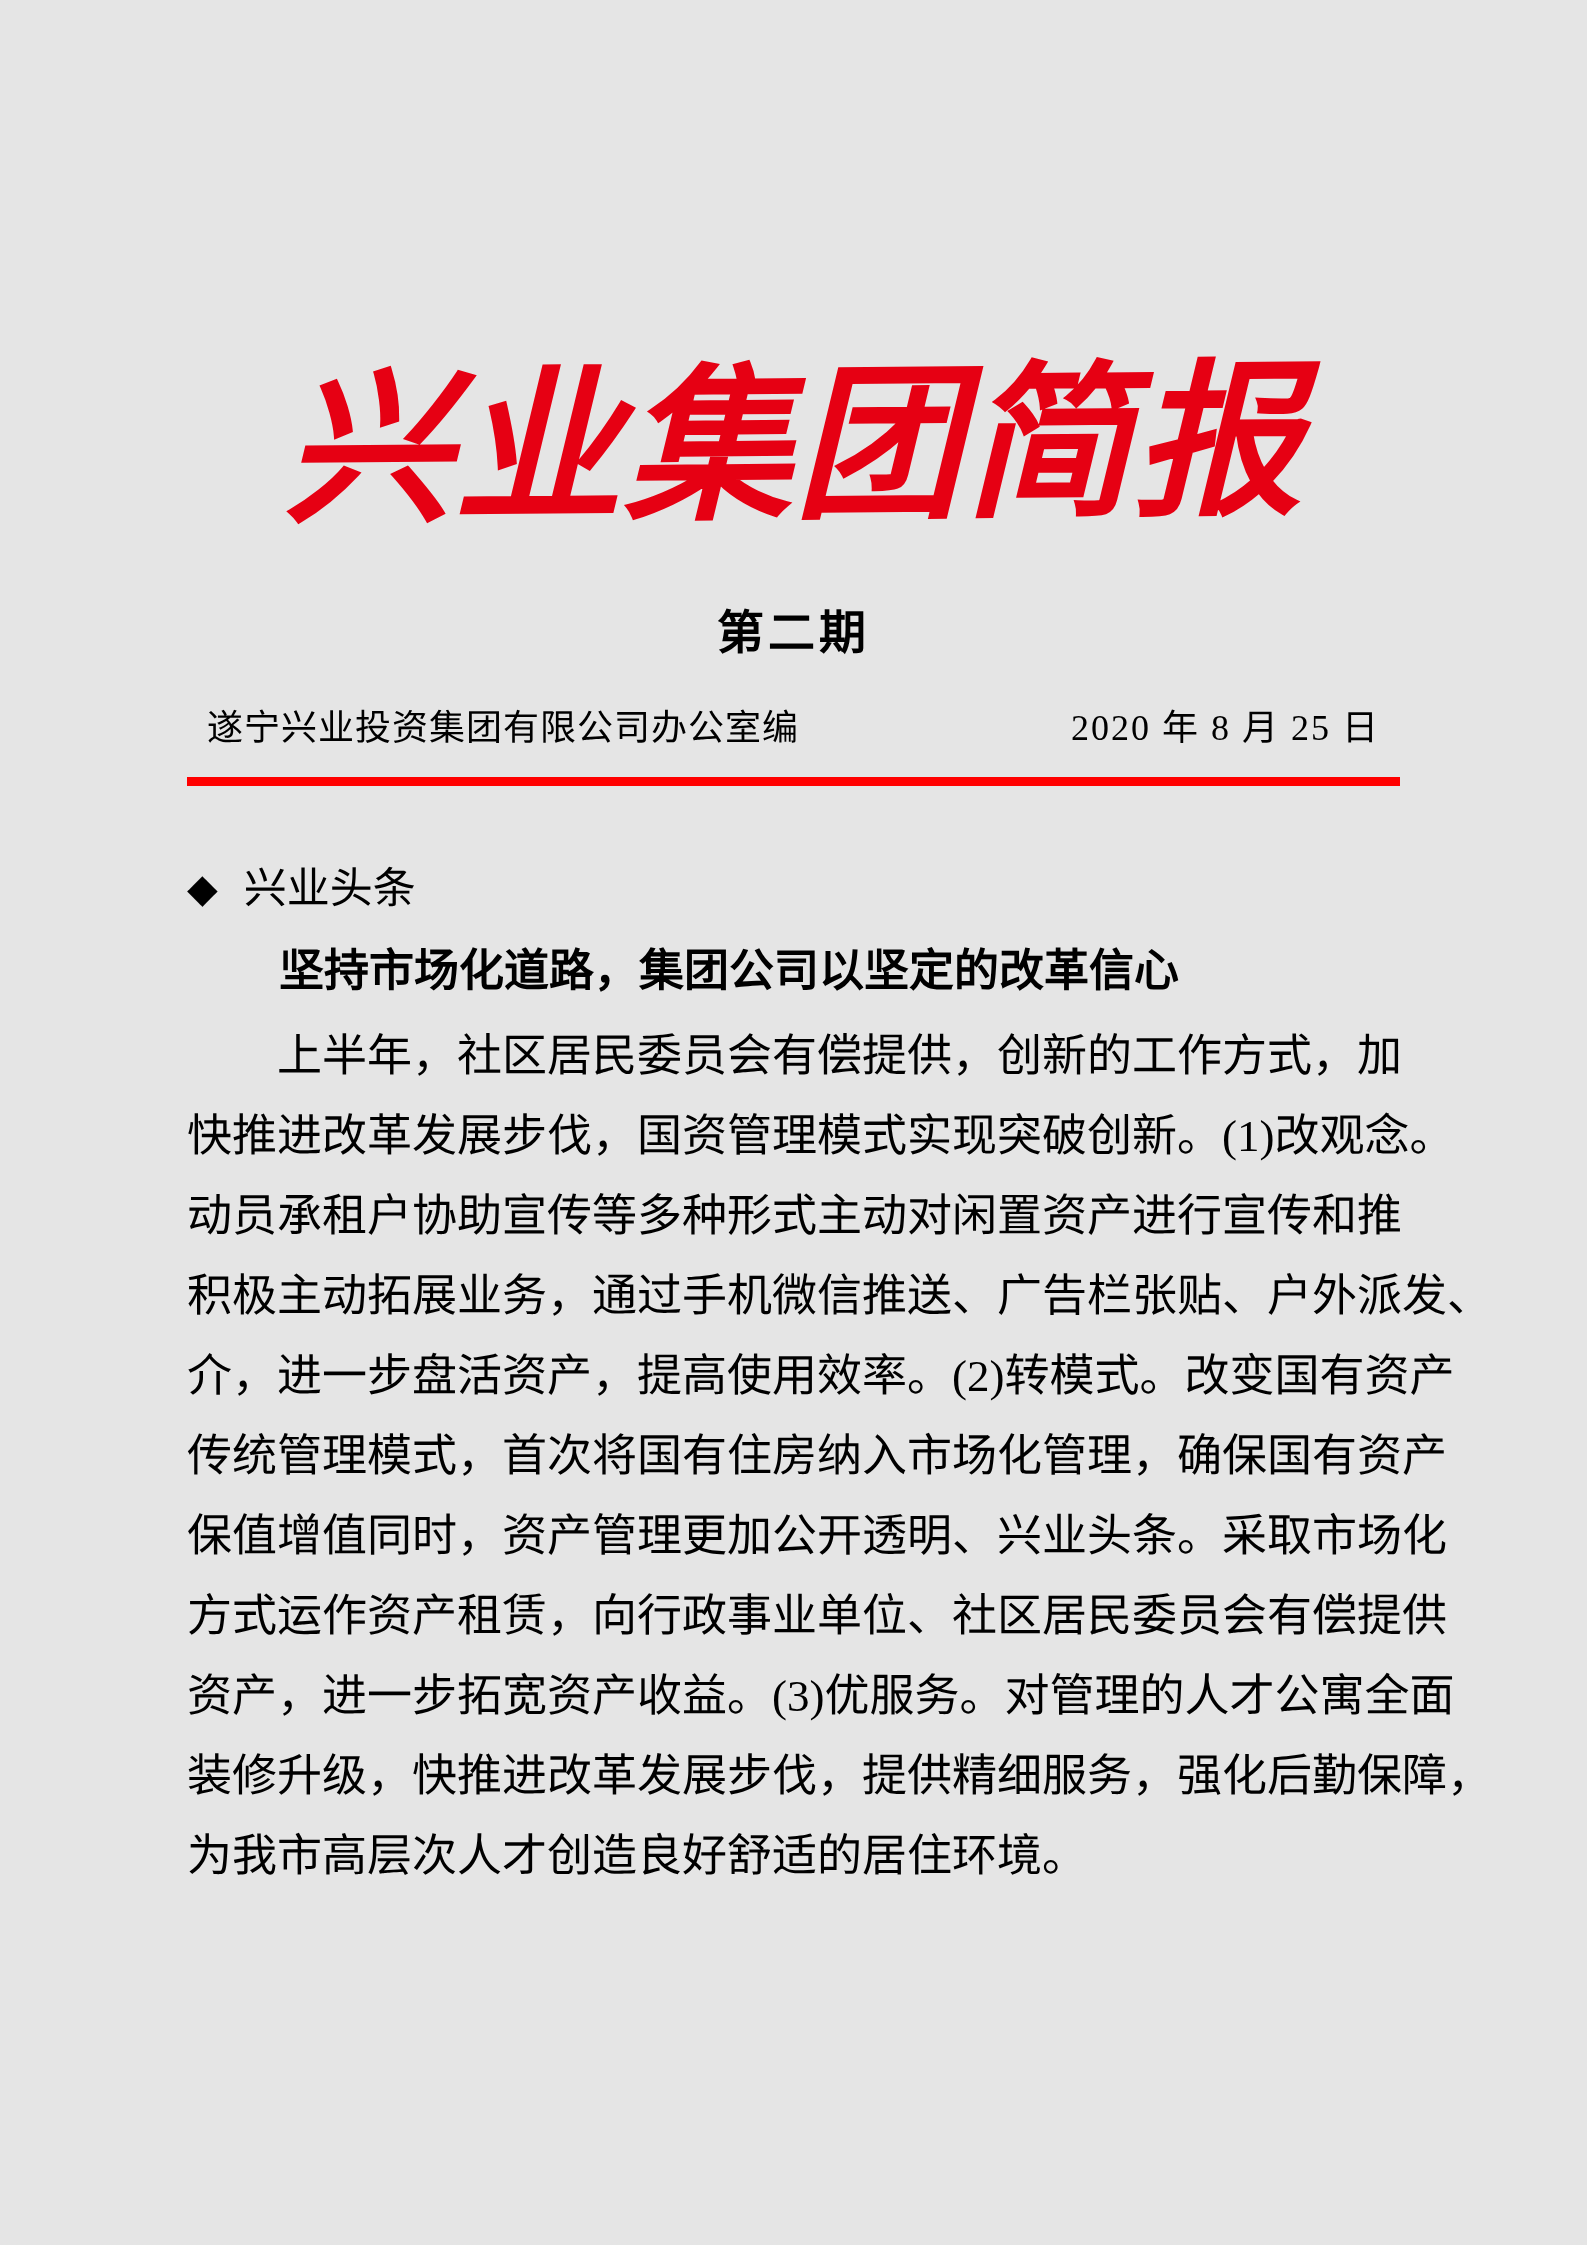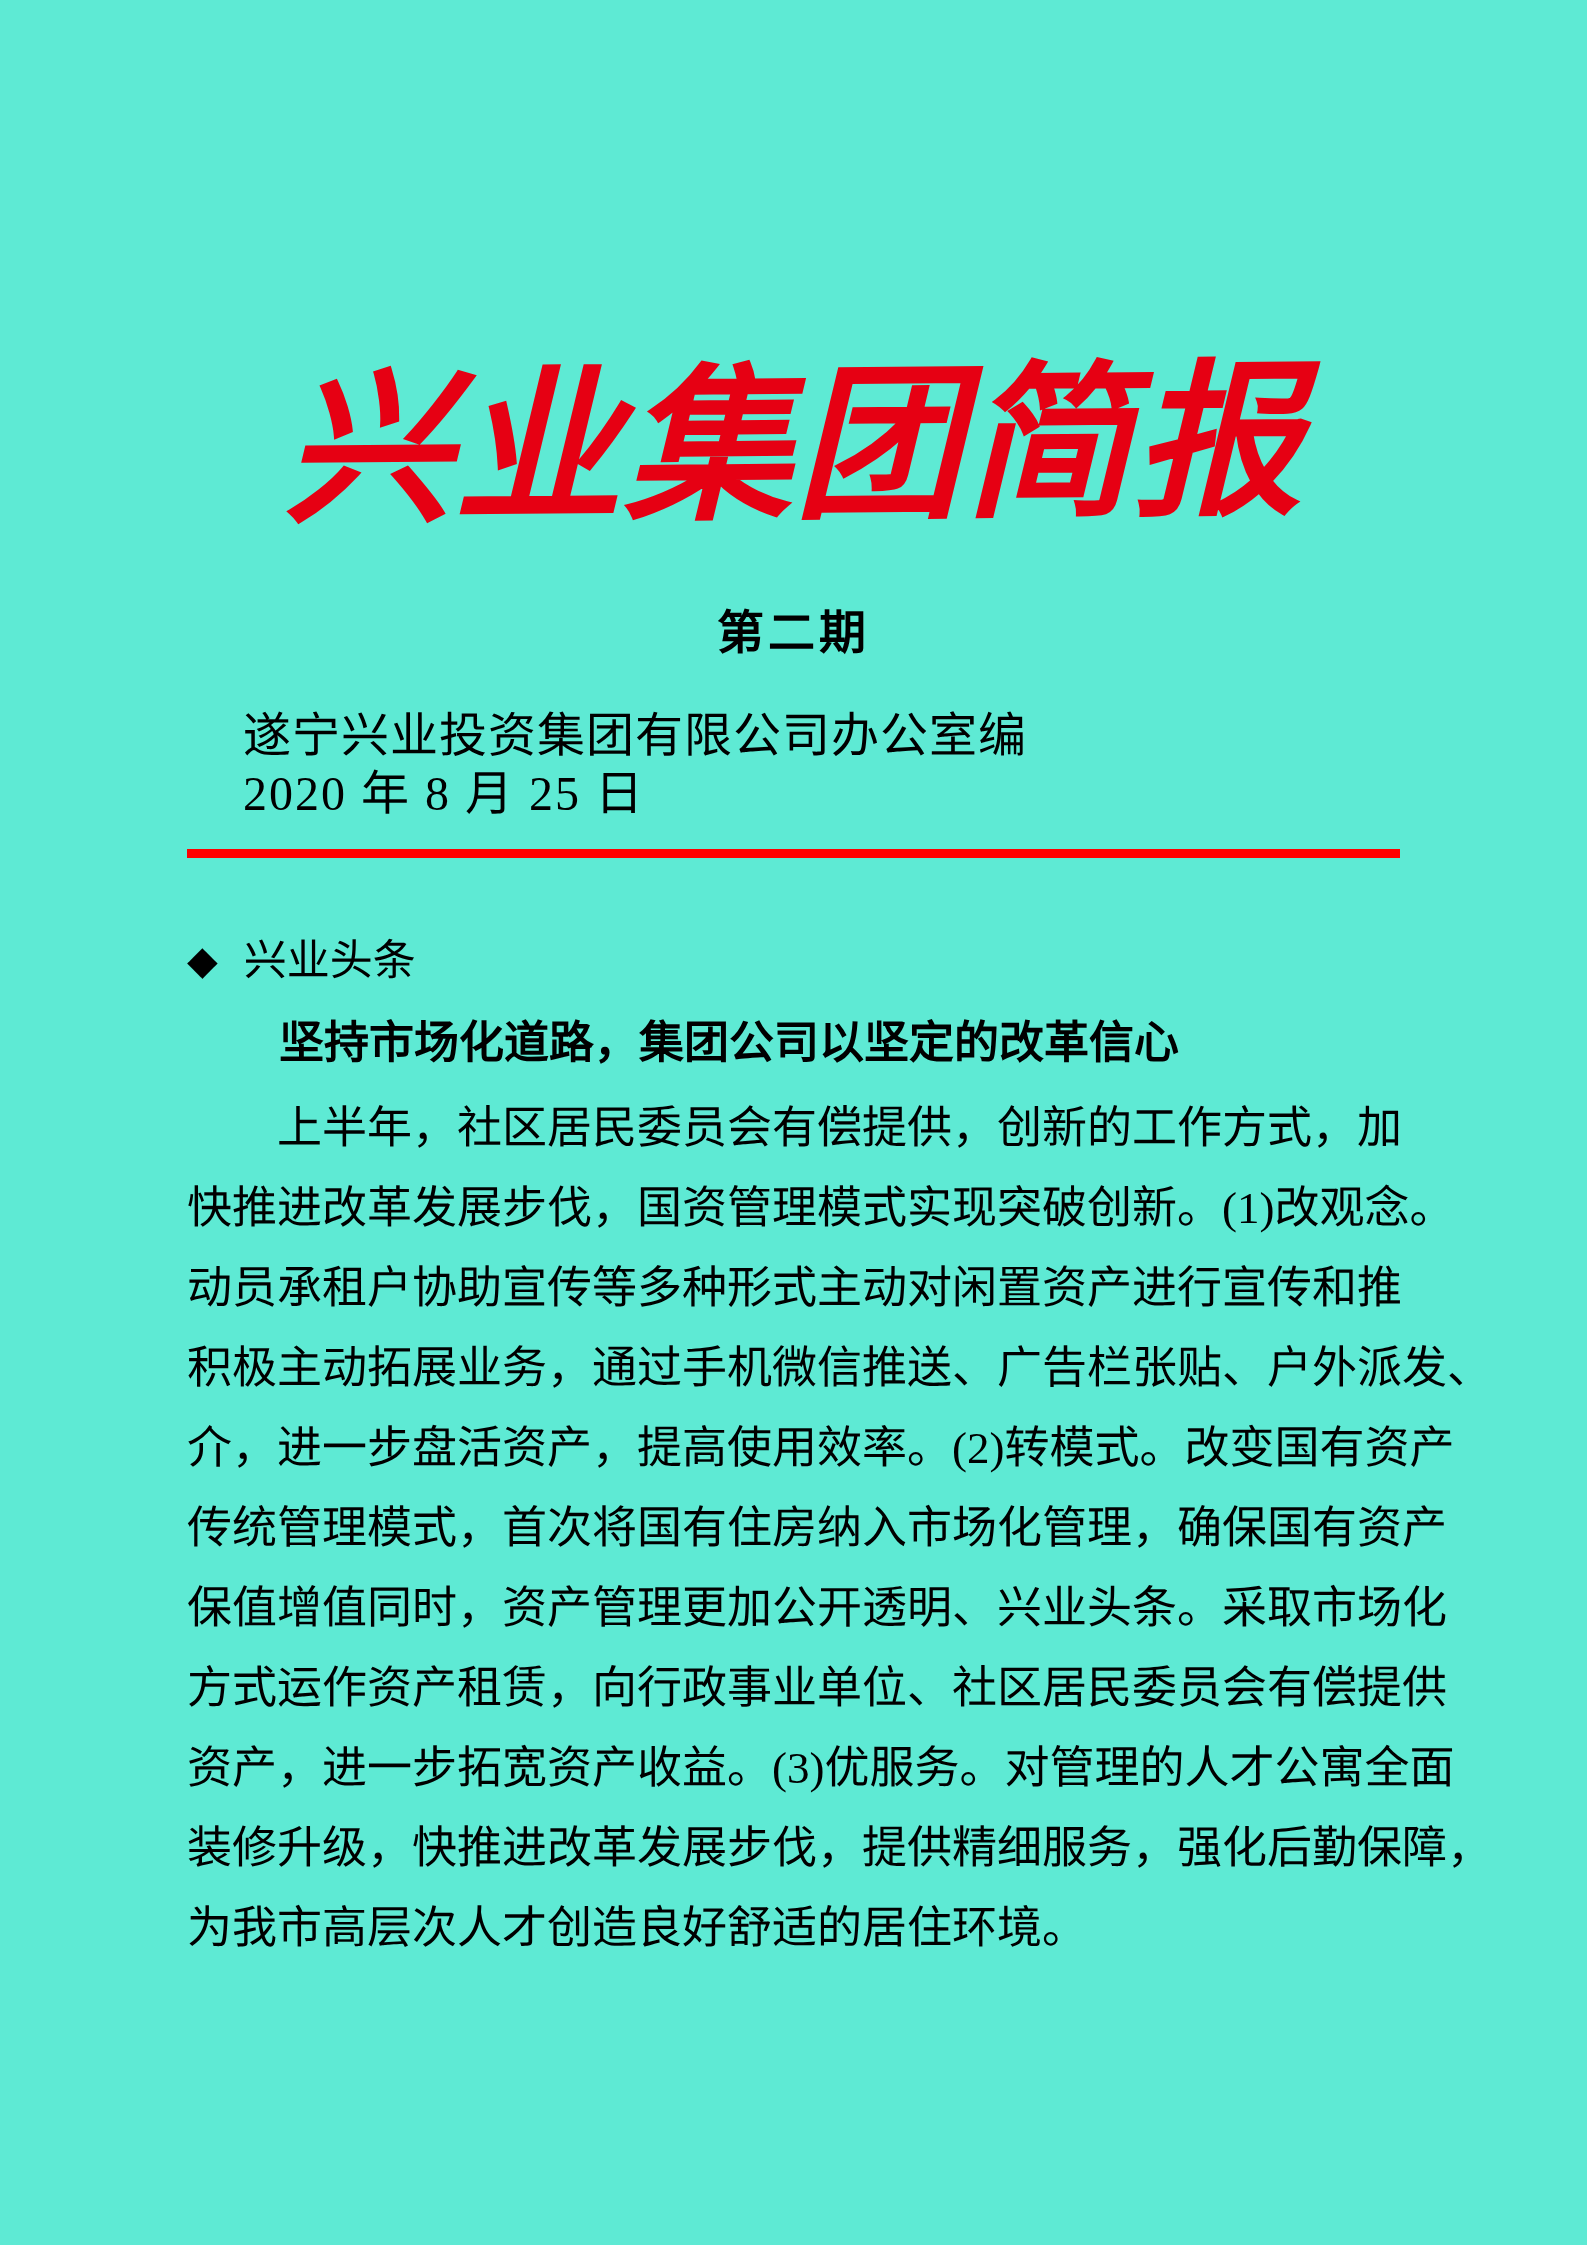--- a/index.html
+++ b/index.html
@@ -1,21 +1,21 @@
 <!DOCTYPE html>
 <html lang="zh-CN" style="--masthead_red: #e60013; --rule_red: #ff0000; --text_black: #000000;"><head>
 <meta charset="utf-8">
 <style>
   html, body { margin: 0; padding: 0; background: #888; }
   .page {
     position: relative;
     width: 1587px;
     height: 2245px;
     margin: 0 auto;
-    background: #5eead4;
+    background: #e5e5e5;
     font-family: "Liberation Serif", "DejaVu Serif", serif;
     color: var(--text_black, #000);
     overflow: hidden;
   }
   .content { margin: 0 187px; width: 1213px; }
 
   .masthead {
     margin-top: 338px;
     text-align: center;
     font-size: 168px;
@@ -36,23 +36,22 @@
     font-family: "Liberation Sans", "DejaVu Sans", sans-serif;
     letter-spacing: 4px;
   }
 
   .editor-row {
     margin-top: 44px;
     padding: 0 20px 0 20px;
     display: flex;
     justify-content: space-between;
     align-items: baseline;
-    font-size: 48px;
+    font-size: 36px;
     line-height: 1.2;
-    flex-direction: column;
   }
   .editor-row .editor { letter-spacing: 1px; }
   .editor-row .date { letter-spacing: 2px; margin-left: 36px; }
 
   .rule {
     margin-top: 26px;
     height: 9px;
     background: var(--rule_red, #ff0000);
   }
 

